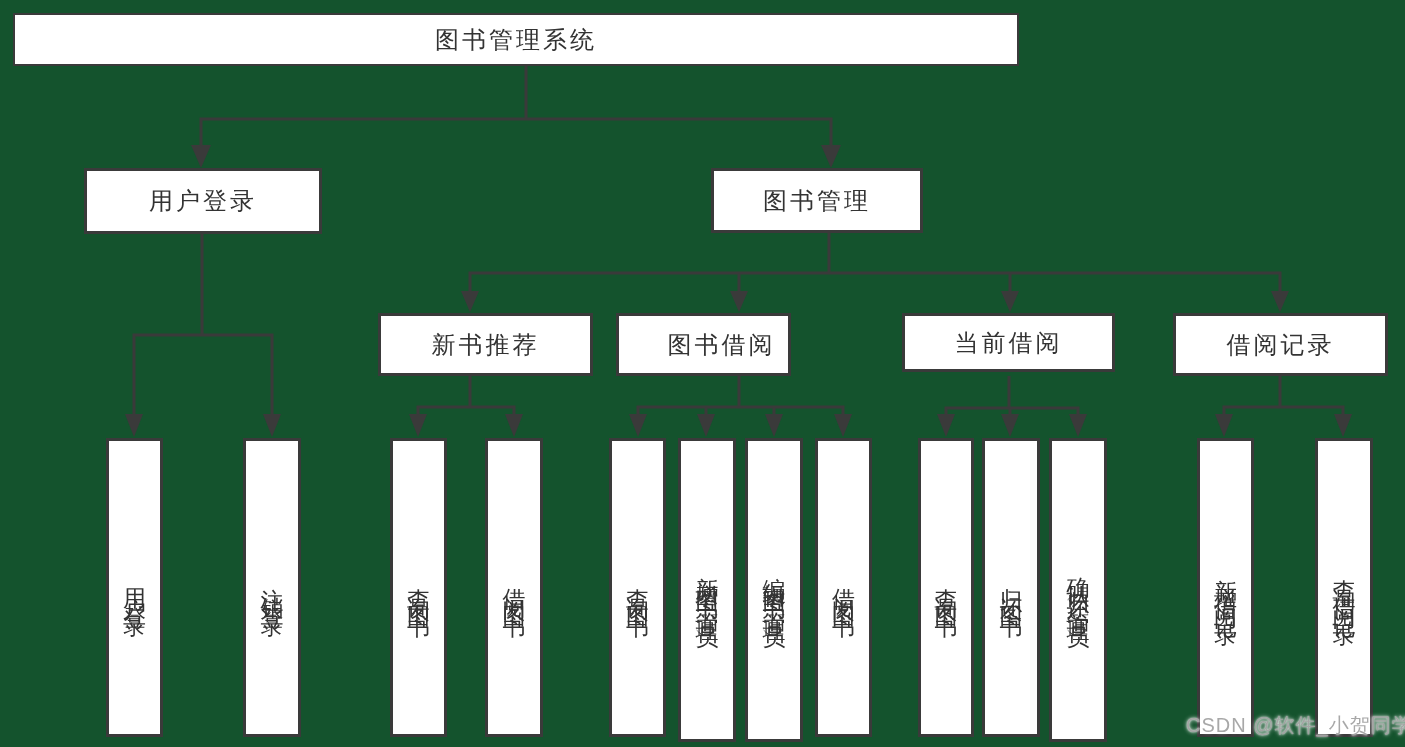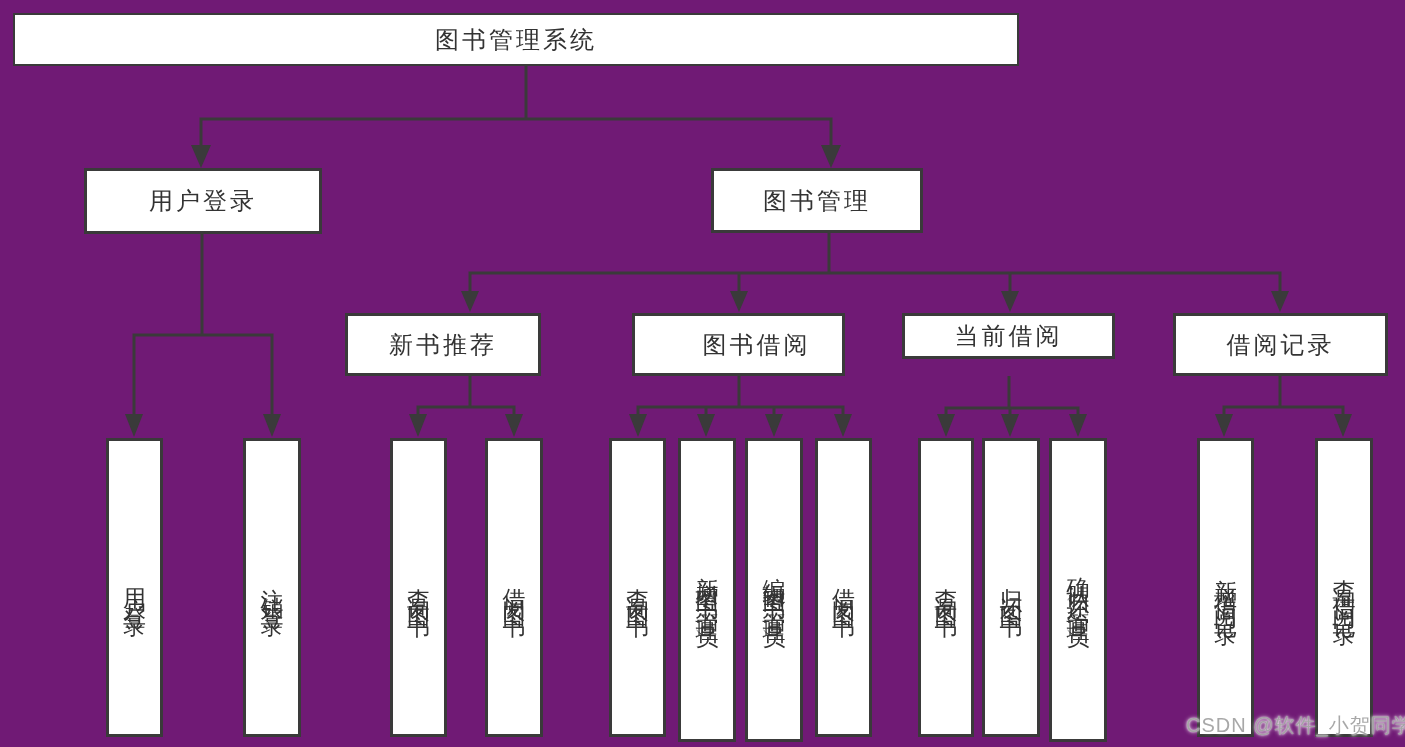--- a/index.html
+++ b/index.html
@@ -1,20 +1,20 @@
 <!DOCTYPE html>
 <html><head>
 <meta charset="utf-8">
 <style>
   html, body { margin: 0; padding: 0; background: #ffffff; }
   .canvas {
     position: relative;
     width: 1405px;
     height: 747px;
-    background: #701a75;
+    background: #14532d;
     font-family: "Liberation Sans", sans-serif;
     overflow: hidden;
   }
   .wires { position: absolute; left: 0; top: 0; width: 1405px; height: 747px; }
   .node {
     position: absolute;
     box-sizing: border-box;
     border: 3px solid #3a3a3a;
     background: #ffffff;
     display: flex;
@@ -111,27 +111,27 @@
     <span class="hlabel">图书管理系统</span>
   </div>
 
   <div class="node" style="left:84px; top:168px; width:238px; height:66px;">
     <span class="hlabel">用户登录</span>
   </div>
   <div class="node" style="left:711px; top:168px; width:212px; height:65px;">
     <span class="hlabel">图书管理</span>
   </div>
 
-  <div class="node" style="left:345px; top:313px; width:196px; height:63px;">
+  <div class="node" style="left:378px; top:313px; width:215px; height:63px;">
     <span class="hlabel">新书推荐</span>
   </div>
-  <div class="node" style="left:632px; top:313px; width:213px; height:63px;padding-left:36px;">
+  <div class="node" style="left:616px; top:313px; width:175px; height:63px;padding-left:36px;">
     <span class="hlabel">图书借阅</span>
   </div>
-  <div class="node" style="left:902px; top:313px; width:213px; height:46px;">
+  <div class="node" style="left:902px; top:313px; width:213px; height:59px;">
     <span class="hlabel">当前借阅</span>
   </div>
   <div class="node" style="left:1173px; top:313px; width:215px; height:63px;">
     <span class="hlabel">借阅记录</span>
   </div>
 
   <div class="node" style="left:106px; top:438px; width:57px; height:299px;">
     <span class="vtext">用户登录</span>
   </div>
   <div class="node" style="left:243px; top:438px; width:58px; height:299px;">

